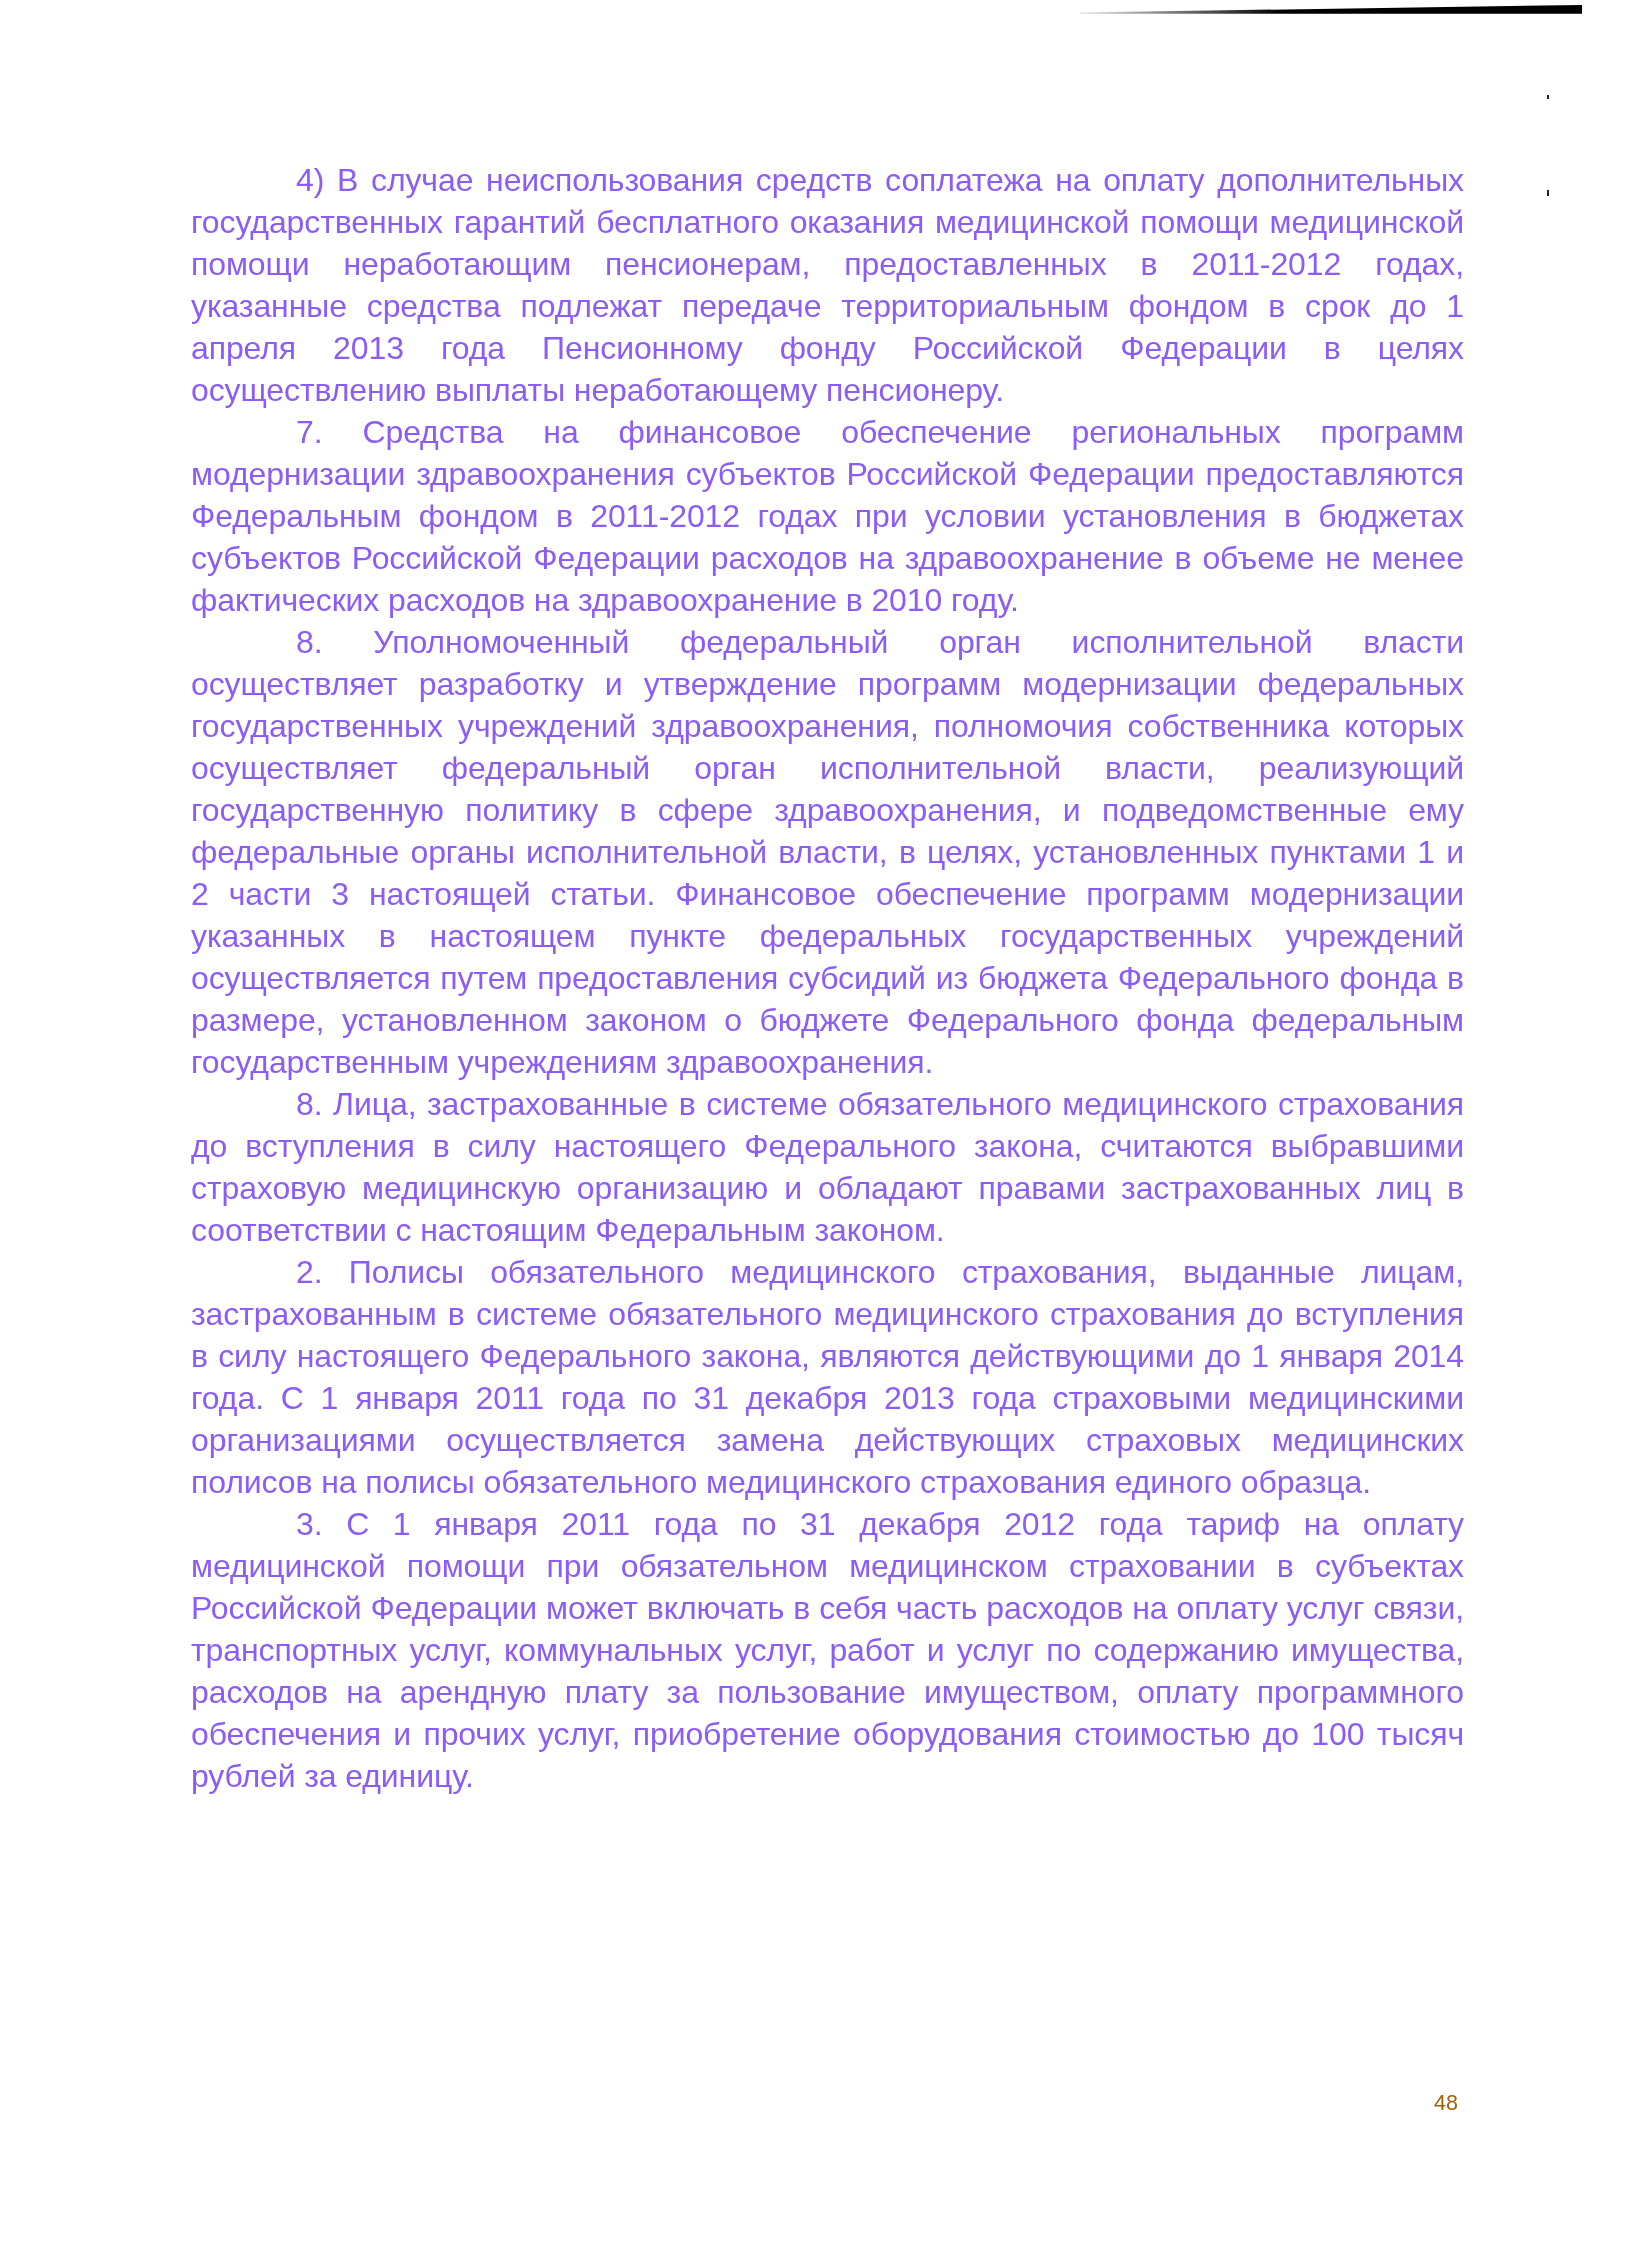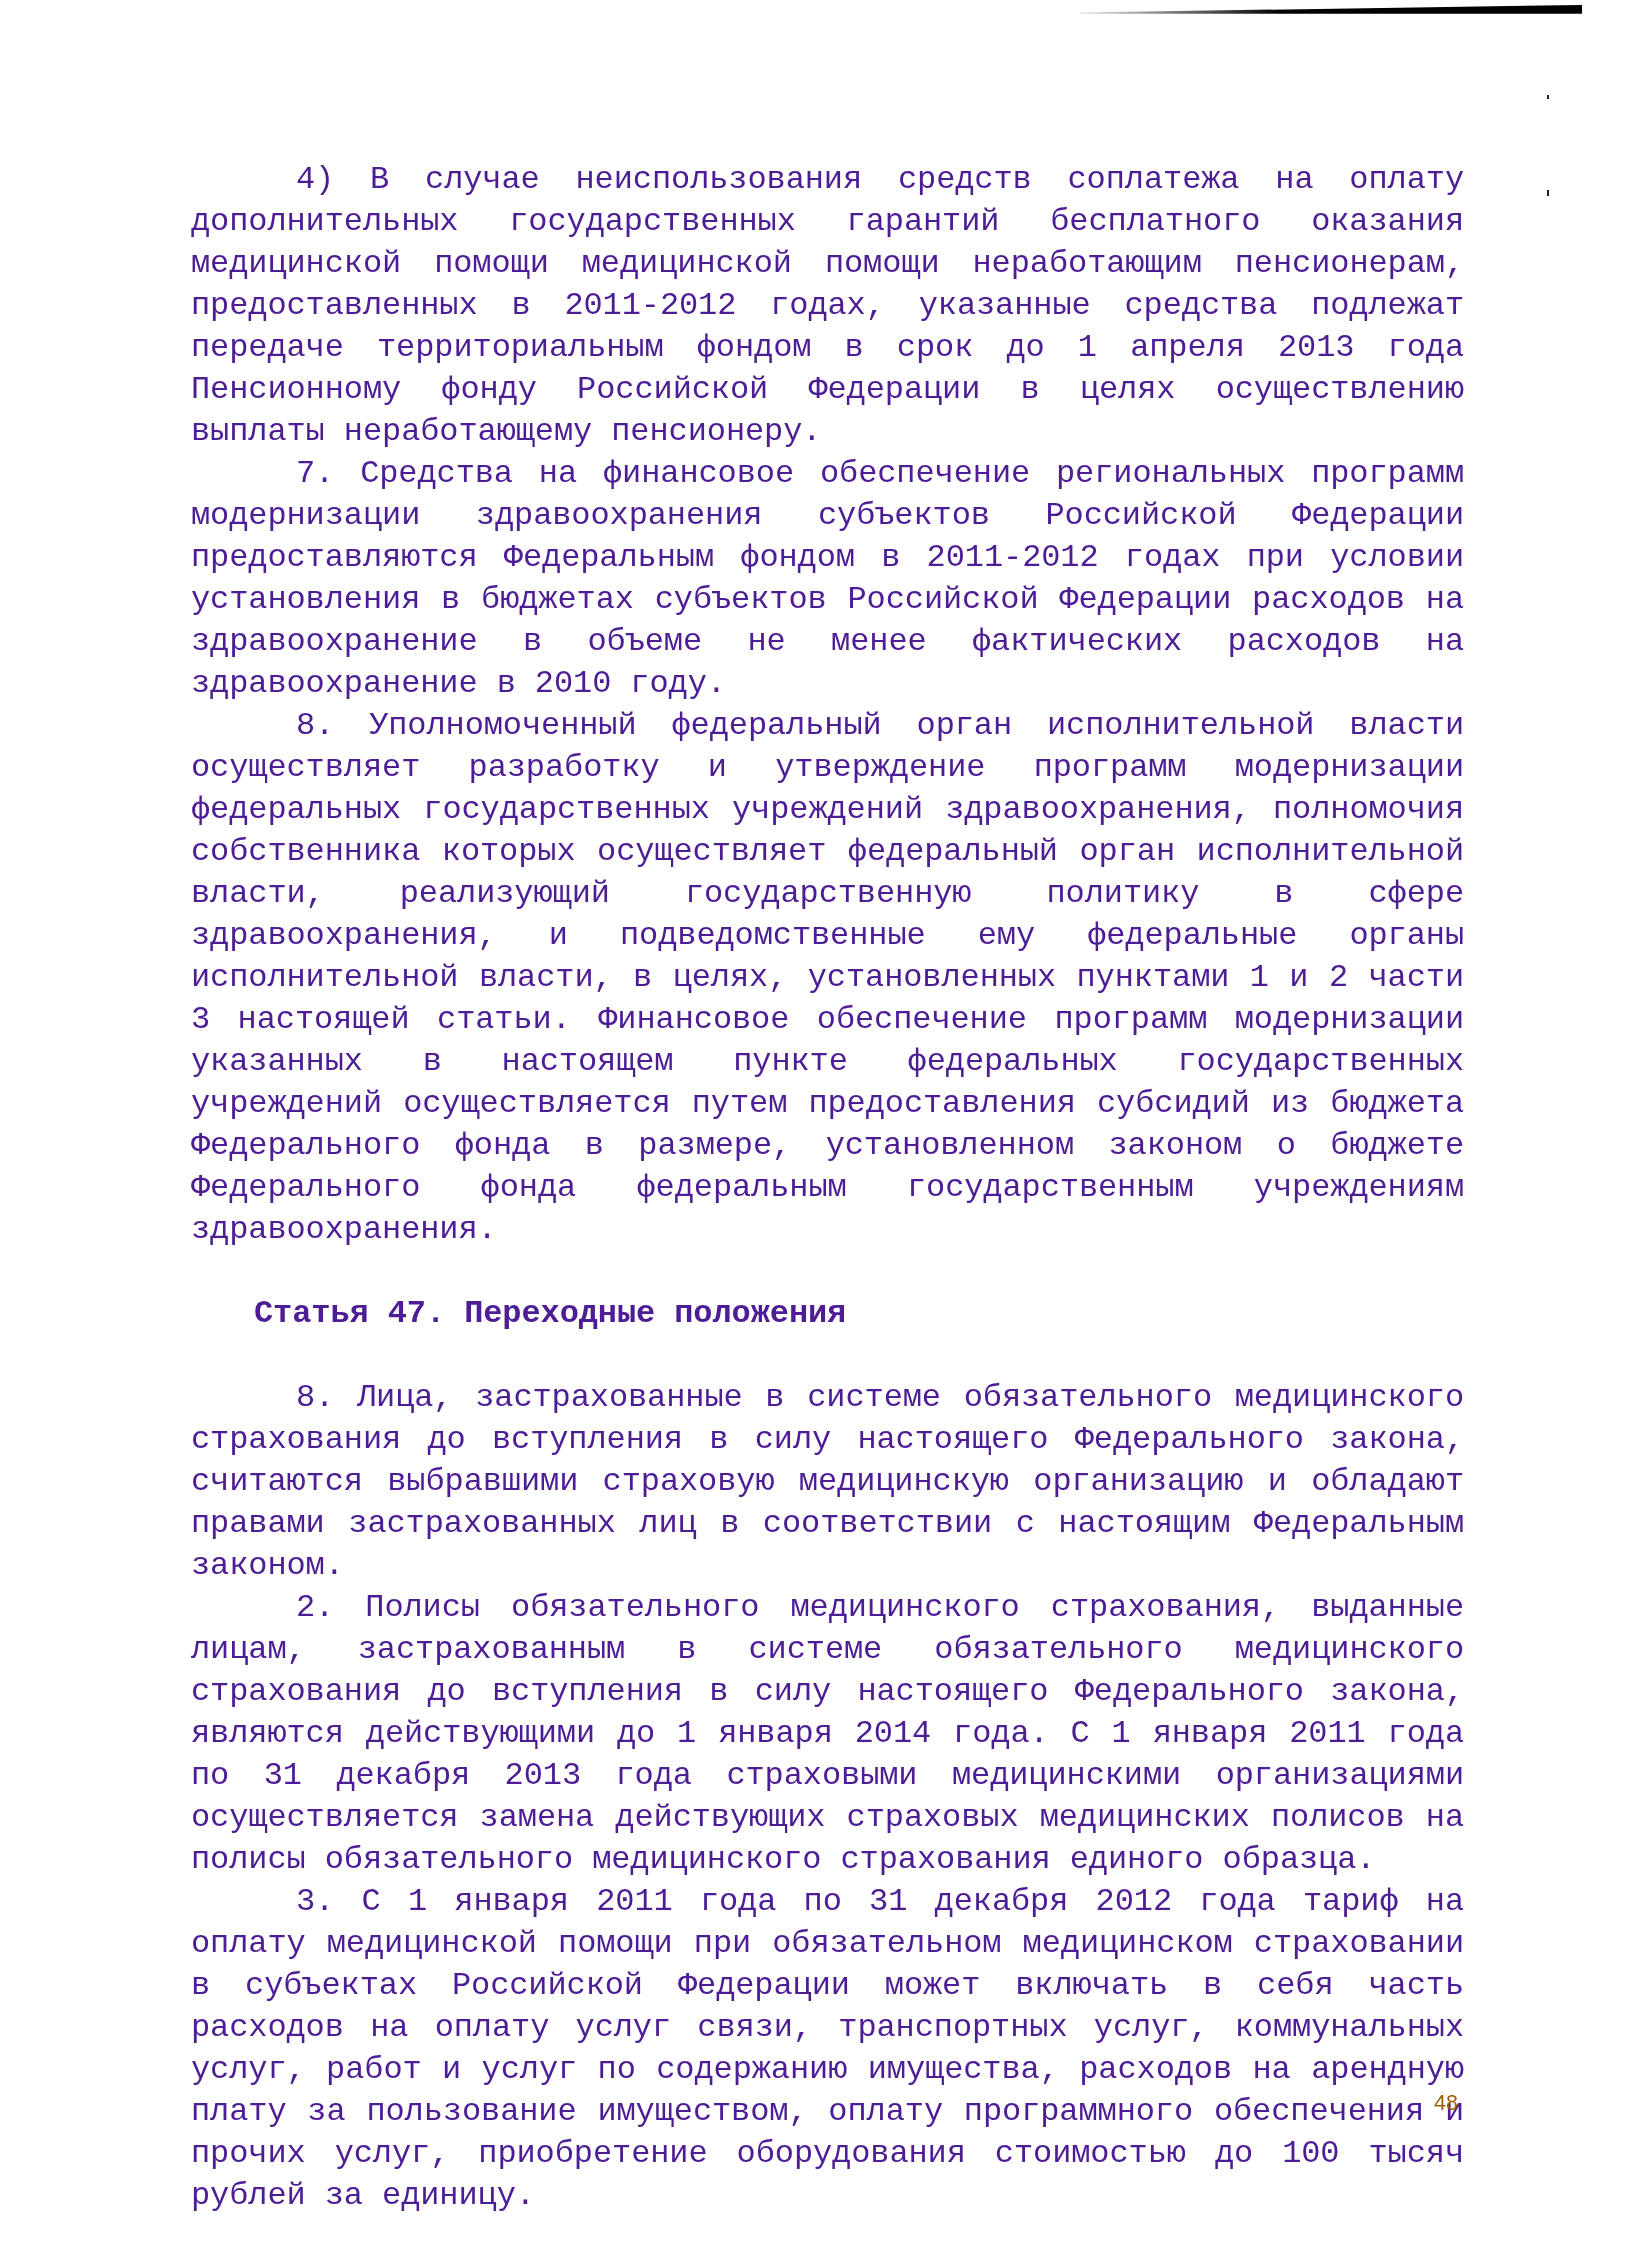--- a/index.html
+++ b/index.html
@@ -9,22 +9,22 @@
       background: #ffffff;
     }
     .scan-bar {
       position: absolute; left: 1080px; top: 5px; width: 502px; height: 8.8px;
       background: linear-gradient(to right, rgba(0,0,0,0.1) 0%, #000 40%, #000 100%);
       clip-path: polygon(0 85%, 100% 0, 100% 100%, 0 100%);
     }
     .speck { position: absolute; width: 1.9px; height: 6.3px; background: #222; }
     .body-text {
       position: absolute; left: 191px; top: 159px; width: 1273px;
-      font-family: Liberation Mono, monospace;
-      font-size: 32px; line-height: 42px; color: #4c1d95;
+      font-family: Liberation Sans, sans-serif;
+      font-size: 32px; line-height: 42px; color: #8b5cf6;
       text-align: justify; letter-spacing: -0.1px;
     }
     .para { margin: 0; text-indent: 0; }
     .para.indent { text-indent: 105px; }
     .heading {
       font-weight: bold; margin: 42px 0 42px 63px; text-indent: 0; text-align: left;
     }
     .page-number {
       position: absolute; left: 1434px; top: 2091px;
       font-family: "Liberation Sans", "DejaVu Sans", sans-serif;
@@ -37,21 +37,20 @@
 <div class="page">
   <div class="scan-bar"></div>
   <div class="speck" style="left:1547px; top:95px; height:3.8px;"></div>
   <div class="speck" style="left:1547px; top:190px;"></div>
 
   <div class="body-text">
     <p class="para indent">4) В случае неиспользования средств соплатежа на оплату дополнительных государственных гарантий бесплатного оказания медицинской помощи медицинской помощи неработающим пенсионерам, предоставленных в 2011-2012 годах, указанные средства подлежат передаче территориальным фондом в срок до 1 апреля 2013 года Пенсионному фонду Российской Федерации в целях осуществлению выплаты неработающему пенсионеру.</p>
     <p class="para indent">7. Средства на финансовое обеспечение региональных программ модернизации здравоохранения субъектов Российской Федерации предоставляются Федеральным фондом в 2011-2012 годах при условии установления в бюджетах субъектов Российской Федерации расходов на здравоохранение в объеме не менее фактических расходов на здравоохранение в 2010 году.</p>
     <p class="para indent">8. Уполномоченный федеральный орган исполнительной власти осуществляет разработку и утверждение программ модернизации федеральных государственных учреждений здравоохранения, полномочия собственника которых осуществляет федеральный орган исполнительной власти, реализующий государственную политику в сфере здравоохранения, и подведомственные ему федеральные органы исполнительной власти, в целях, установленных пунктами 1 и 2 части 3 настоящей статьи. Финансовое обеспечение программ модернизации указанных в настоящем пункте федеральных государственных учреждений осуществляется путем предоставления субсидий из бюджета Федерального фонда в размере, установленном законом о бюджете Федерального фонда федеральным государственным учреждениям здравоохранения.</p>
 
-    <p class="para heading">Статья 47. Переходные положения</p>
 
     <p class="para indent">8. Лица, застрахованные в системе обязательного медицинского страхования до вступления в силу настоящего Федерального закона, считаются выбравшими страховую медицинскую организацию и обладают правами застрахованных лиц в соответствии с настоящим Федеральным законом.</p>
     <p class="para indent">2. Полисы обязательного медицинского страхования, выданные лицам, застрахованным в системе обязательного медицинского страхования до вступления в силу настоящего Федерального закона, являются действующими до 1 января 2014 года. С 1 января 2011 года по 31 декабря 2013 года страховыми медицинскими организациями осуществляется замена действующих страховых медицинских полисов на полисы обязательного медицинского страхования единого образца.</p>
     <p class="para indent">3. С 1 января 2011 года по 31 декабря 2012 года тариф на оплату медицинской помощи при обязательном медицинском страховании в субъектах Российской Федерации может включать в себя часть расходов на оплату услуг связи, транспортных услуг, коммунальных услуг, работ и услуг по содержанию имущества, расходов на арендную плату за пользование имуществом, оплату программного обеспечения и прочих услуг, приобретение оборудования стоимостью до 100 тысяч рублей за единицу.</p>
   </div>
 
   <div class="page-number">48</div>
 </div>
 
 

